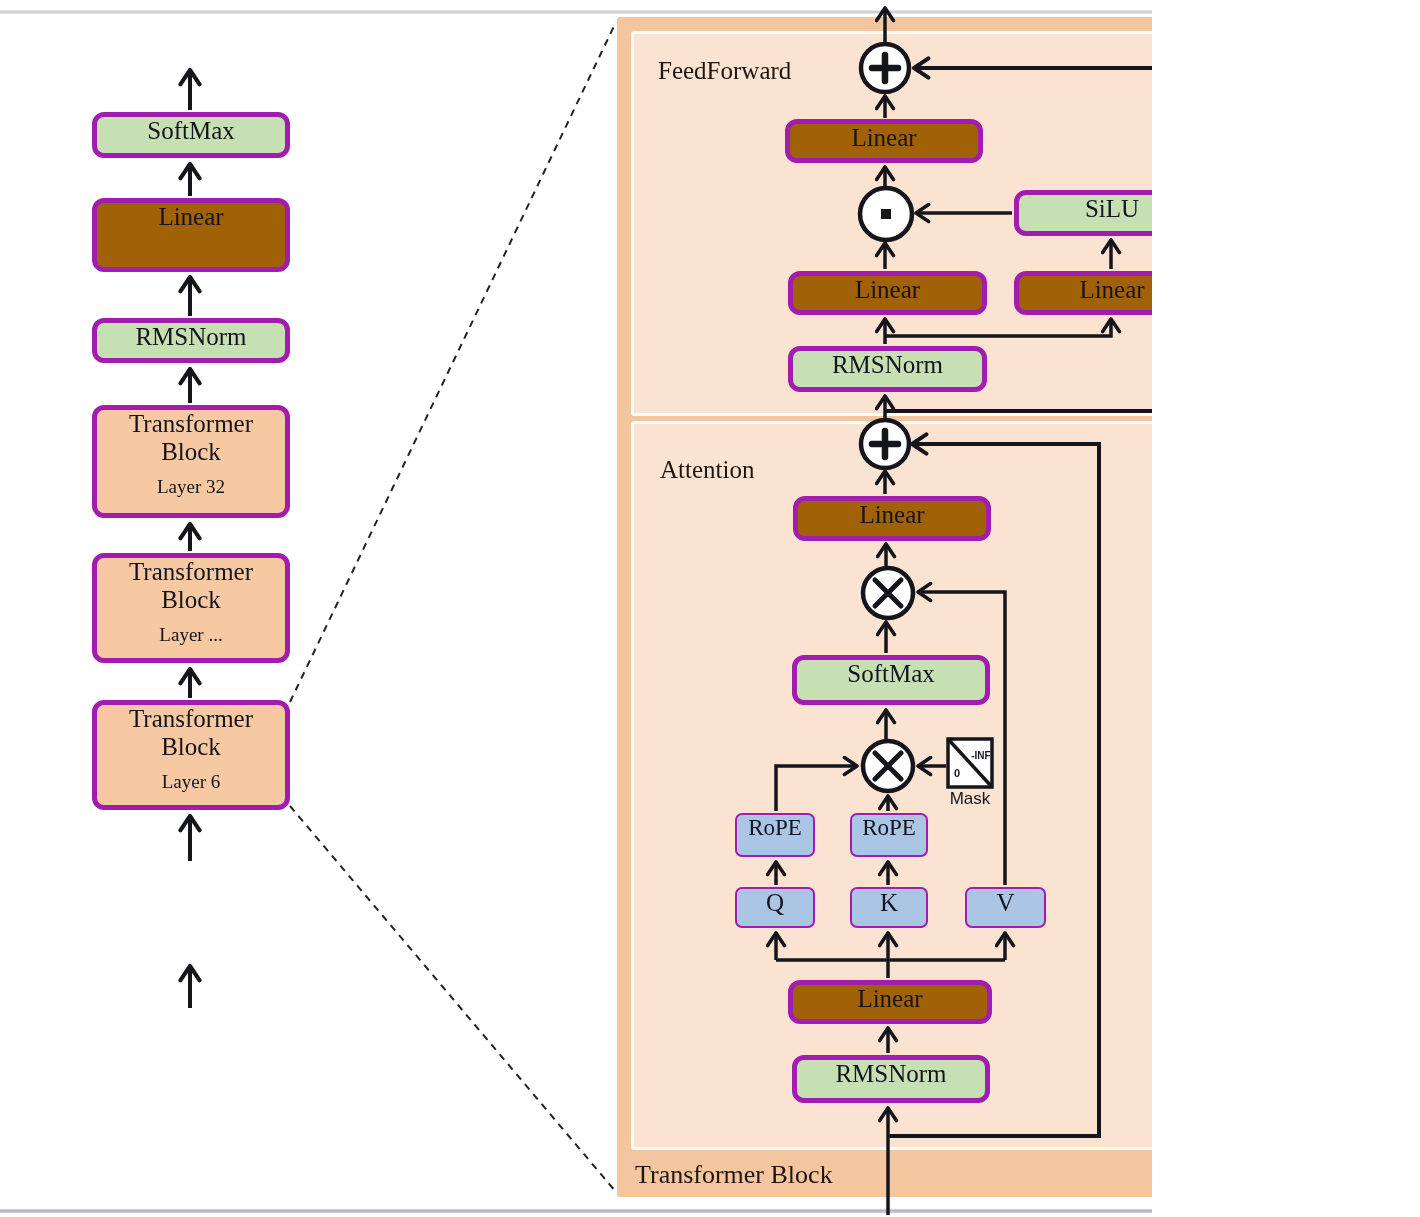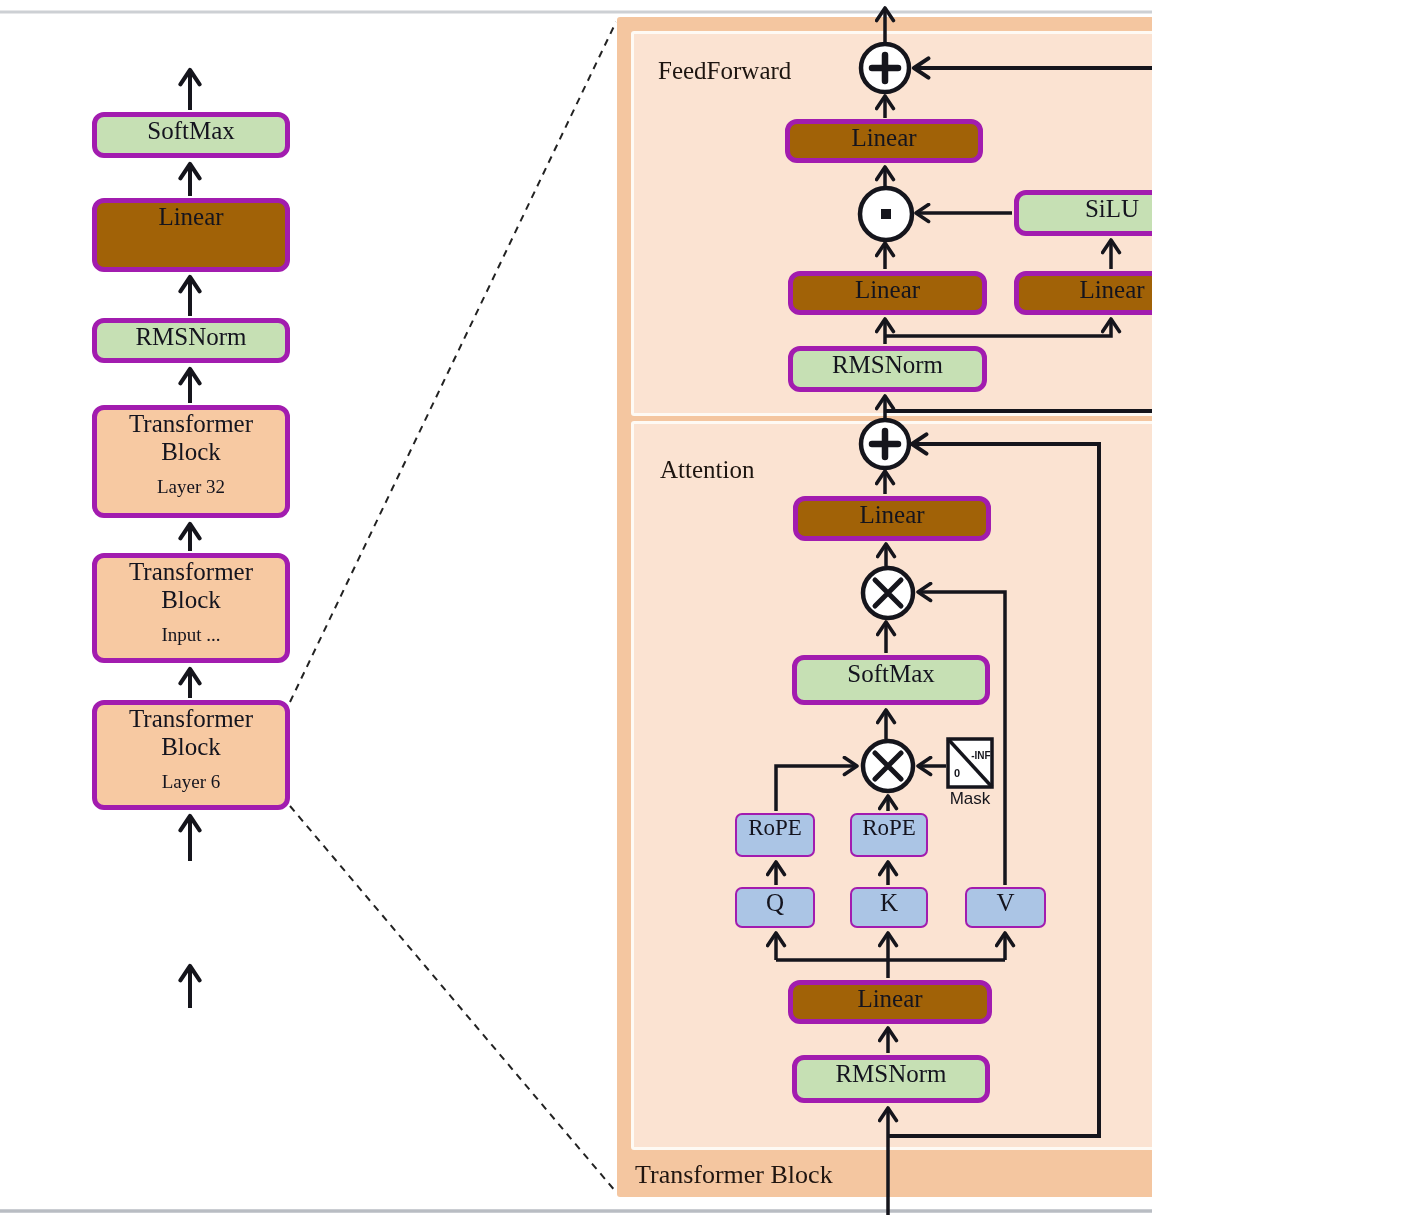--- a/index.html
+++ b/index.html
@@ -130,21 +130,21 @@
   </div>
   <div class="node green" style="left:92px;top:318px;width:198px;height:45px;">
     <span class="lbl">RMSNorm</span>
   </div>
   <div class="node orange" style="left:92px;top:405px;width:198px;height:113px;">
     <span class="lbl" style="max-width:160px;">Transformer Block</span>
     <span class="sub">Layer 32</span>
   </div>
   <div class="node orange" style="left:92px;top:553px;width:198px;height:110px;">
     <span class="lbl" style="max-width:160px;">Transformer Block</span>
-    <span class="sub">Input ...</span>
+    <span class="sub">Layer ...</span>
   </div>
   <div class="node orange" style="left:92px;top:700px;width:198px;height:110px;">
     <span class="lbl" style="max-width:160px;">Transformer Block</span>
     <span class="sub">Layer 6</span>
   </div>
 
   <div class="node blue" style="left:785px;top:119px;width:198px;height:44px;">
     <span class="lbl">Linear</span>
   </div>
   <div class="node green" style="left:1014px;top:190px;width:196px;height:46px;">

